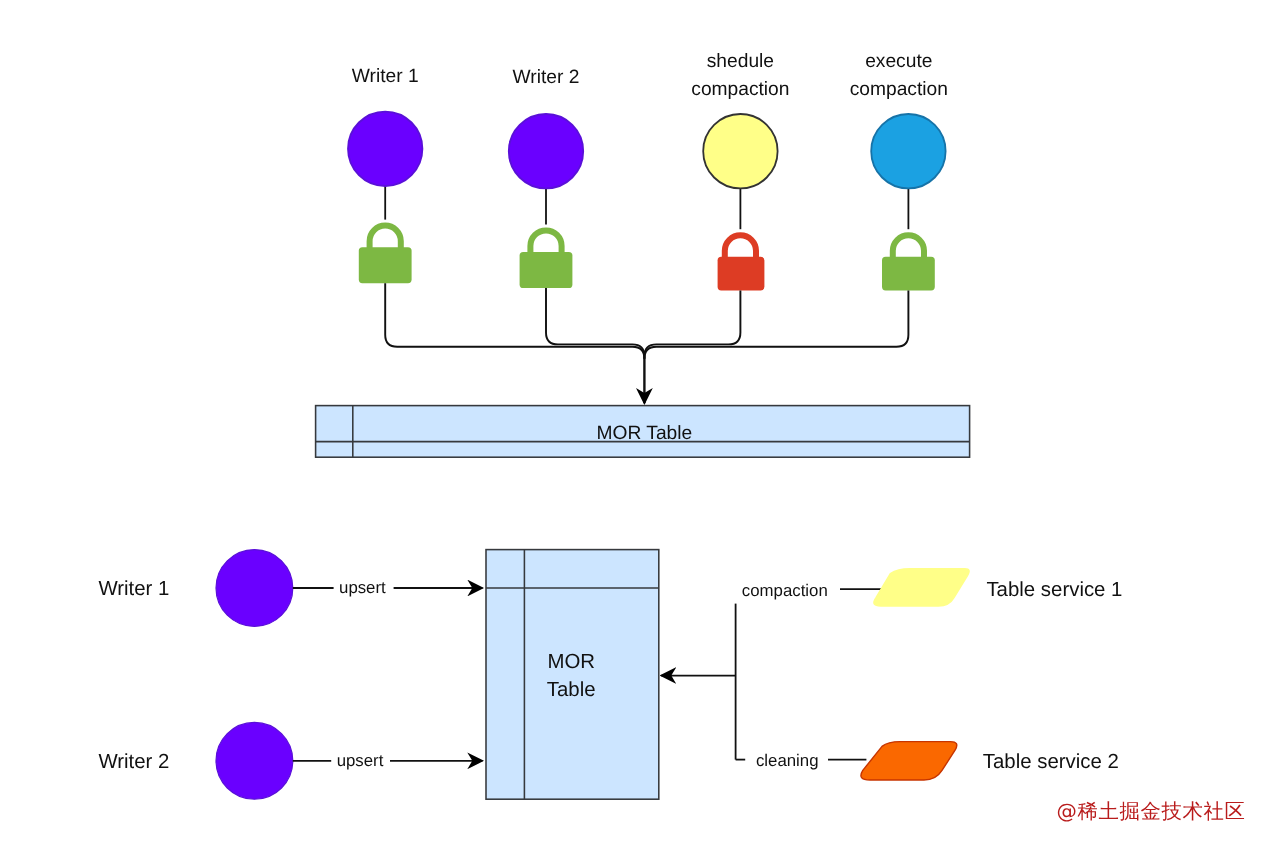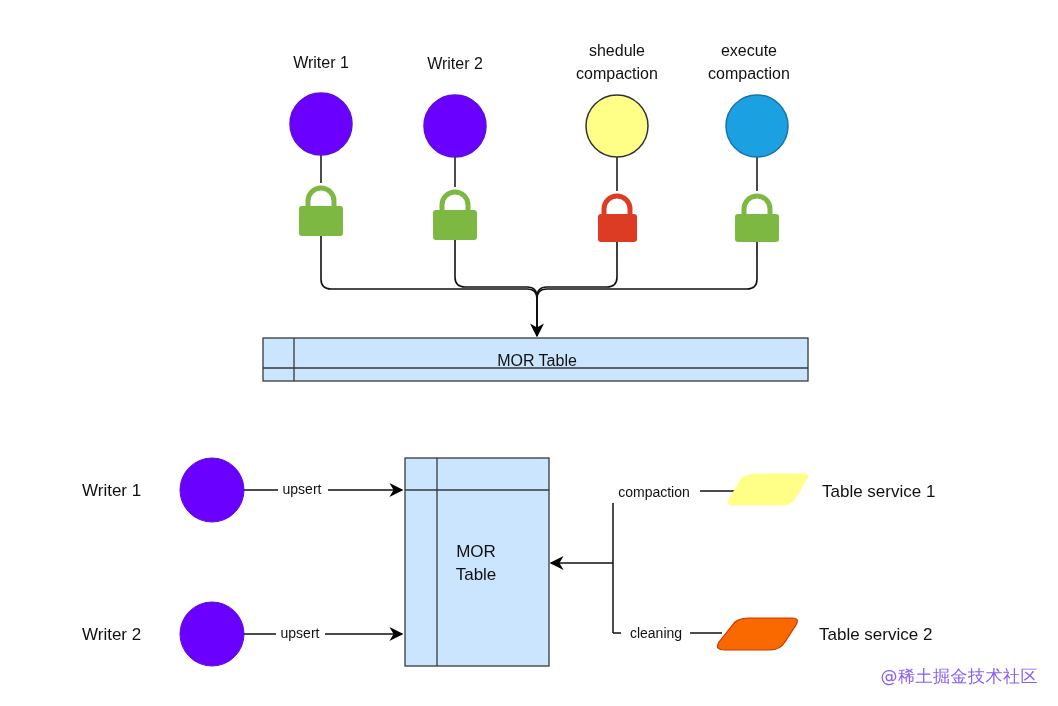--- a/index.html
+++ b/index.html
@@ -1,21 +1,21 @@
 <!DOCTYPE html>
 <html><head>
 <meta charset="utf-8">
 <style>
   html, body { margin: 0; padding: 0; background: #ffffff; }
   body { width: 1058px; height: 706px; position: relative; overflow: hidden;
          font-family: "Liberation Sans", sans-serif; color: #111; }
   svg { position: absolute; left: 0; top: 0; }
   .lbl { font-family: "Liberation Sans", sans-serif; fill: #111; }
   .watermark { position: absolute; right: 20px; bottom: 18px; font-size: 17px;
-               color: #8b5cf6; font-family: "DejaVu Sans", sans-serif; letter-spacing: 0.5px; }
+               color: #b91c1c; font-family: "DejaVu Sans", sans-serif; letter-spacing: 0.5px; }
 </style>
 </head>
 <body>
 
 <svg width="1058" height="706" viewBox="0 0 1058 706">
   <defs>
     <marker id="arrow" viewBox="0 0 10 10" refX="9" refY="5" markerWidth="8" markerHeight="8" orient="auto-start-reverse" markerUnits="userSpaceOnUse">
       <path d="M0,0 L10,5 L0,10 L3,5 z" fill="#000"></path>
     </marker>
     <marker id="arrowBig" viewBox="0 0 10 10" refX="9" refY="5" markerWidth="14" markerHeight="14" orient="auto" markerUnits="userSpaceOnUse">

